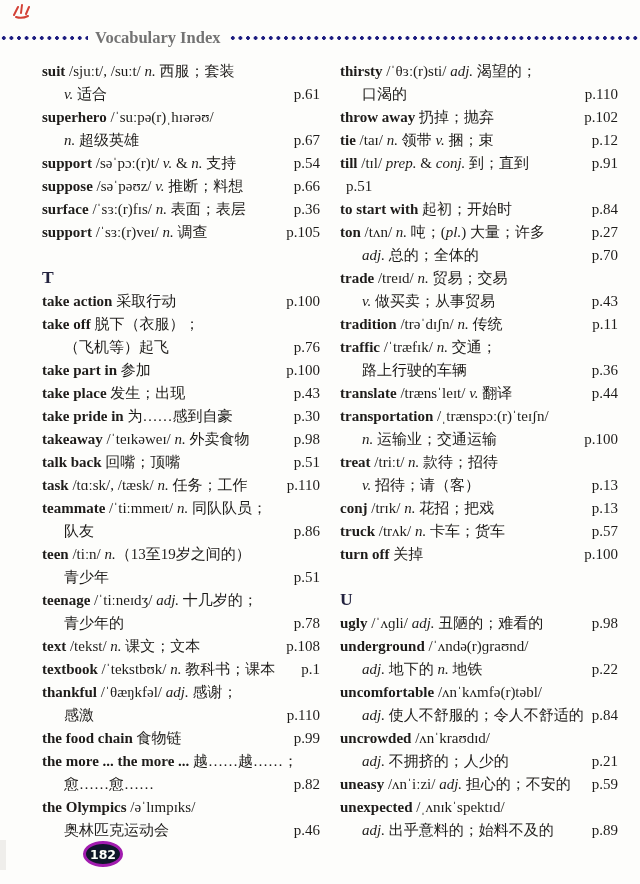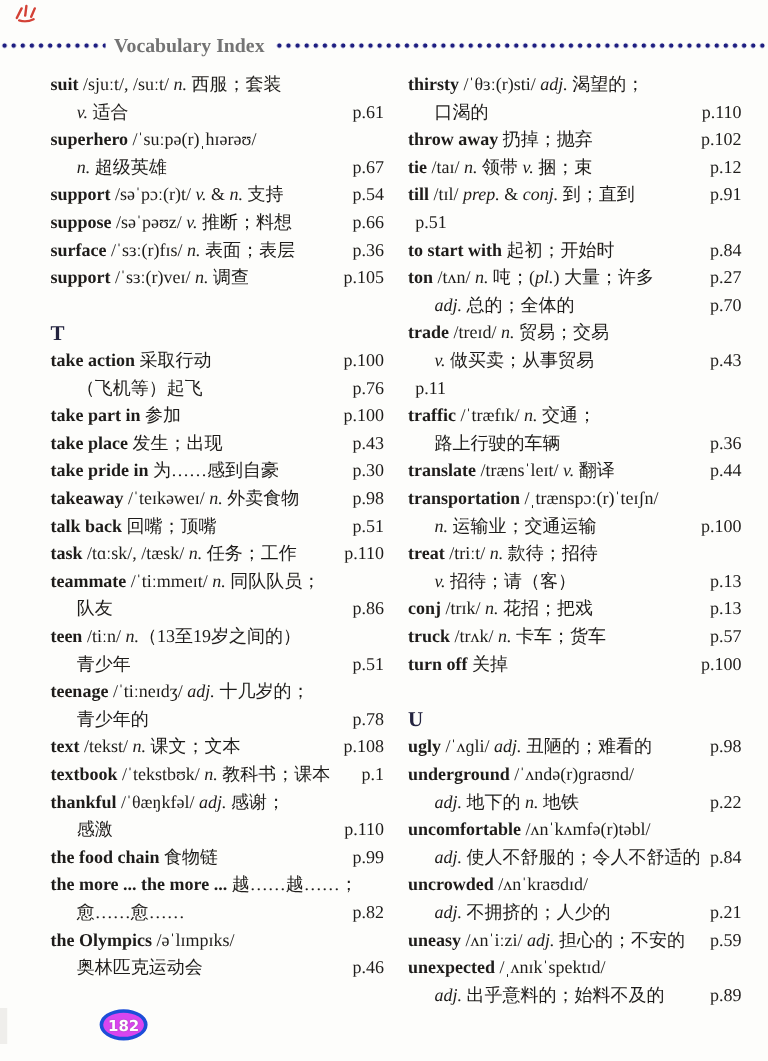--- a/index.html
+++ b/index.html
@@ -57,22 +57,22 @@
   .line.ind{padding-left:22px;}
   .txt{flex:0 1 auto;min-width:0;}
   .pg{flex:0 0 auto;margin-left:6px;text-align:center;}
   .b{font-weight:bold;}
   .i{font-style:italic;}
 
   
   .badge{
     position:absolute;left:83px;top:841px;
     width:34px;height:20px;
-    background:#d946ef;
-    border:3px solid #1d4ed8;
+    background:#0f172a;
+    border:3px solid #a21caf;
     border-radius:50%;
     color:#ffffff;
     font-family:"DejaVu Sans","Liberation Sans",sans-serif;
     font-weight:bold;font-size:12.5px;
     display:flex;align-items:center;justify-content:center;
     text-shadow:0 0 1px rgba(40,90,20,.5);
   }
 </style>
 </head>
 <body>
@@ -134,20 +134,23 @@
           </div>
         </div>
         <div class="sec-h">T</div>
         <div class="entry">
           <div class="line">
             <span class="txt"><span class="b">take action</span><span class="n"> 采取行动</span></span>
             <span class="pg">p.100</span>
           </div>
         </div>
         <div class="entry">
+          <div class="line">
+            <span class="txt"><span class="b">take off</span><span class="n"> 脱下（衣服）；</span></span>
+          </div>
           <div class="line ind">
             <span class="txt"><span class="n">（飞机等）起飞</span></span>
             <span class="pg">p.76</span>
           </div>
         </div>
         <div class="entry">
           <div class="line">
             <span class="txt"><span class="b">take part in</span><span class="n"> 参加</span></span>
             <span class="pg">p.100</span>
           </div>
@@ -310,20 +313,21 @@
           <div class="line">
             <span class="txt"><span class="b">trade</span><span class="n"> /treɪd/ </span><span class="i">n.</span><span class="n"> 贸易；交易</span></span>
           </div>
           <div class="line ind">
             <span class="txt"><span class="i">v.</span><span class="n"> 做买卖；从事贸易</span></span>
             <span class="pg">p.43</span>
           </div>
         </div>
         <div class="entry">
           <div class="line">
+            <span class="txt"><span class="b">tradition</span><span class="n"> /trəˈdɪʃn/ </span><span class="i">n.</span><span class="n"> 传统</span></span>
             <span class="pg">p.11</span>
           </div>
         </div>
         <div class="entry">
           <div class="line">
             <span class="txt"><span class="b">traffic</span><span class="n"> /ˈtræfɪk/ </span><span class="i">n.</span><span class="n"> 交通；</span></span>
           </div>
           <div class="line ind">
             <span class="txt"><span class="n">路上行驶的车辆</span></span>
             <span class="pg">p.36</span>

